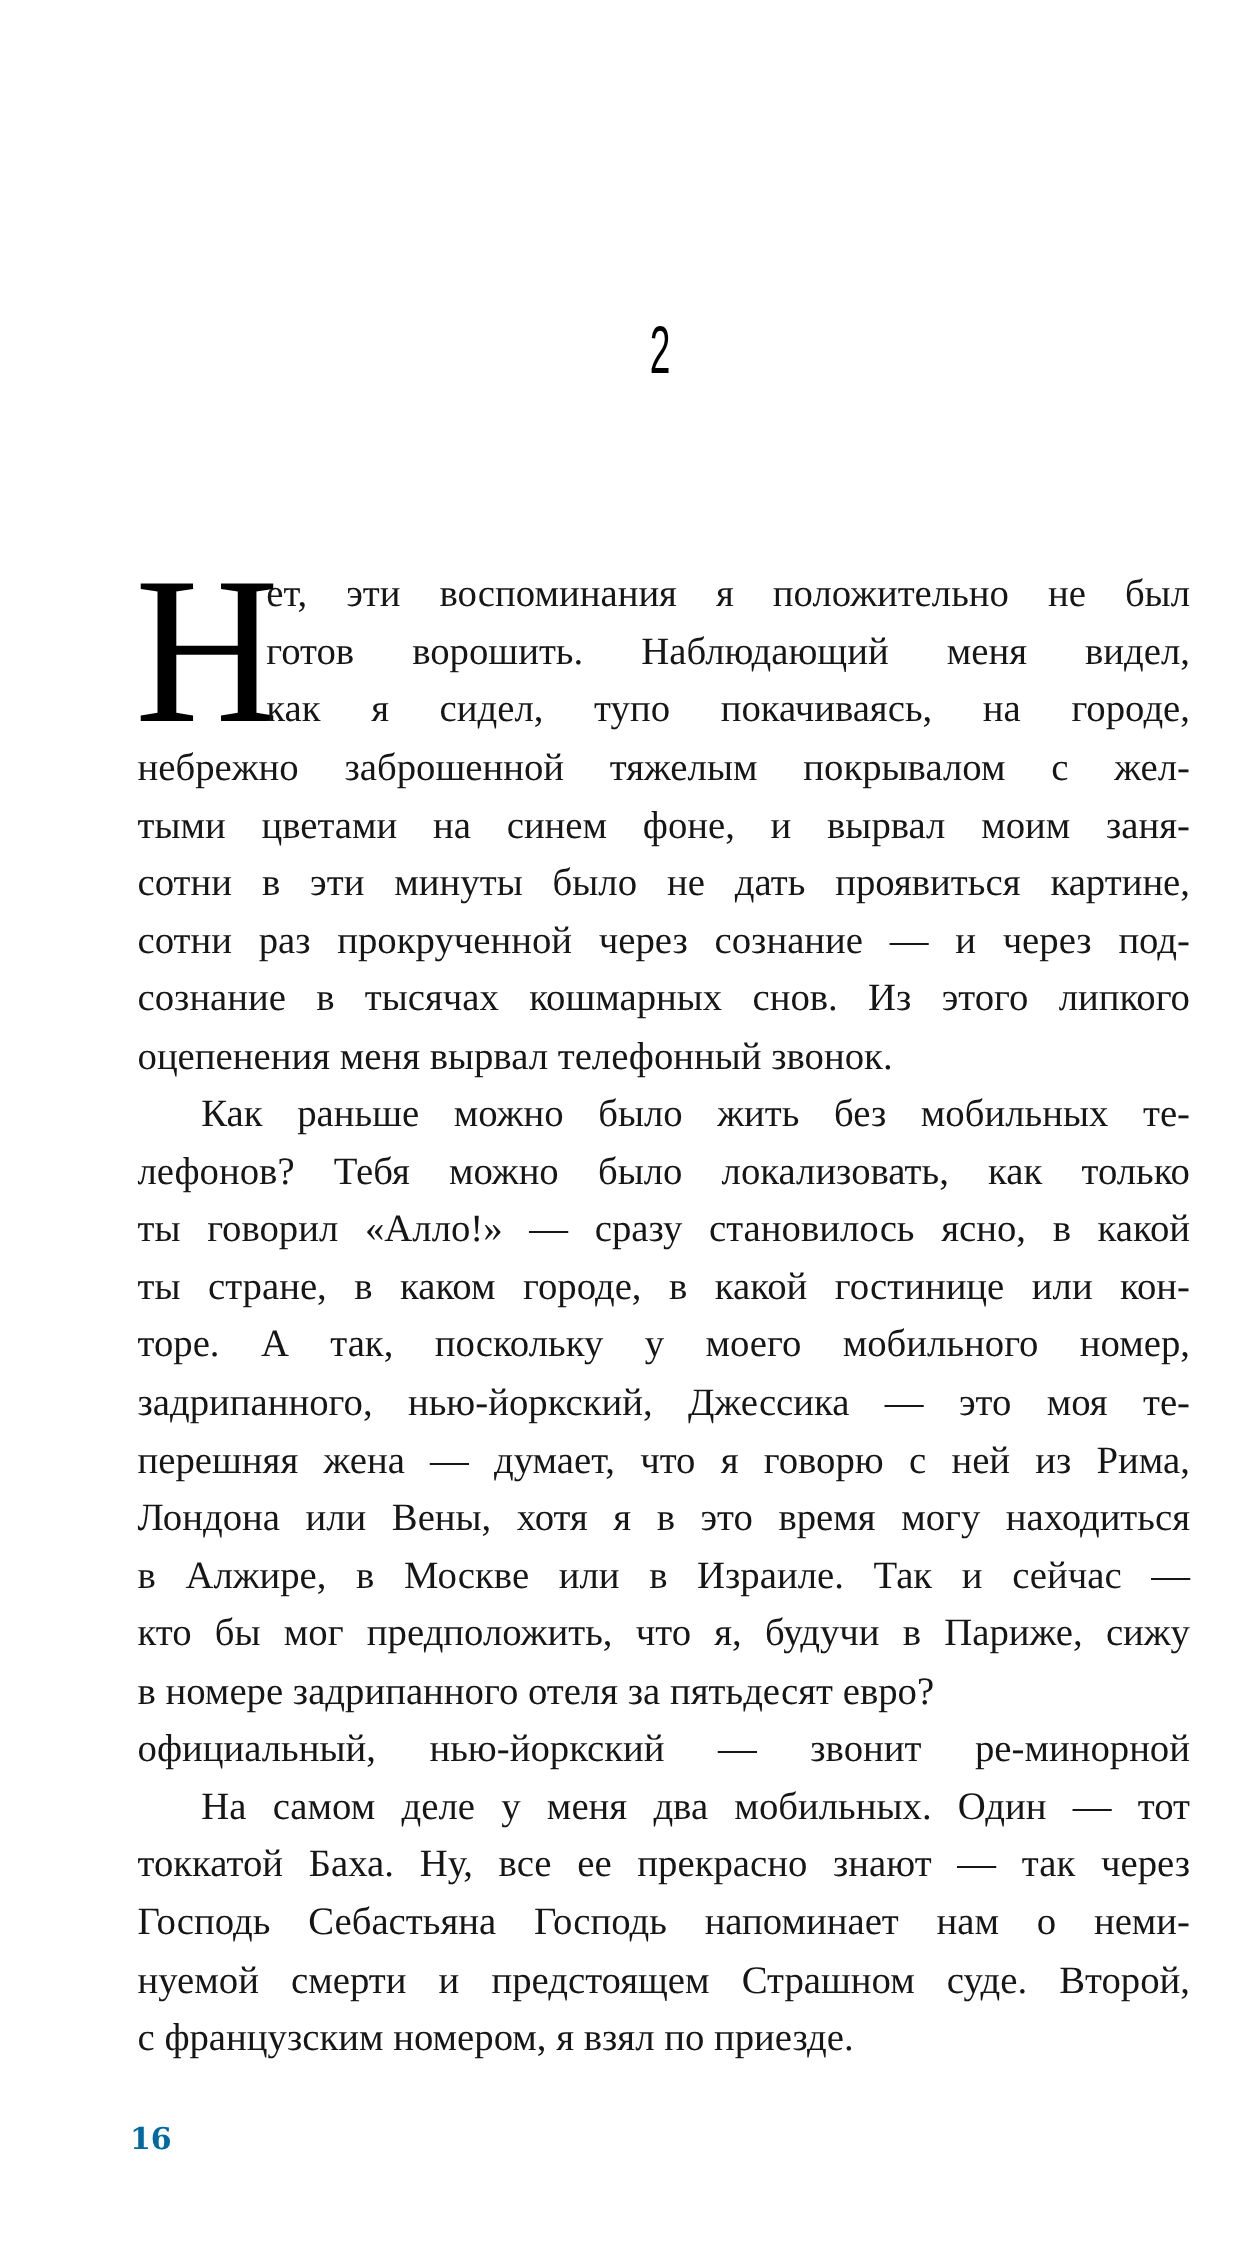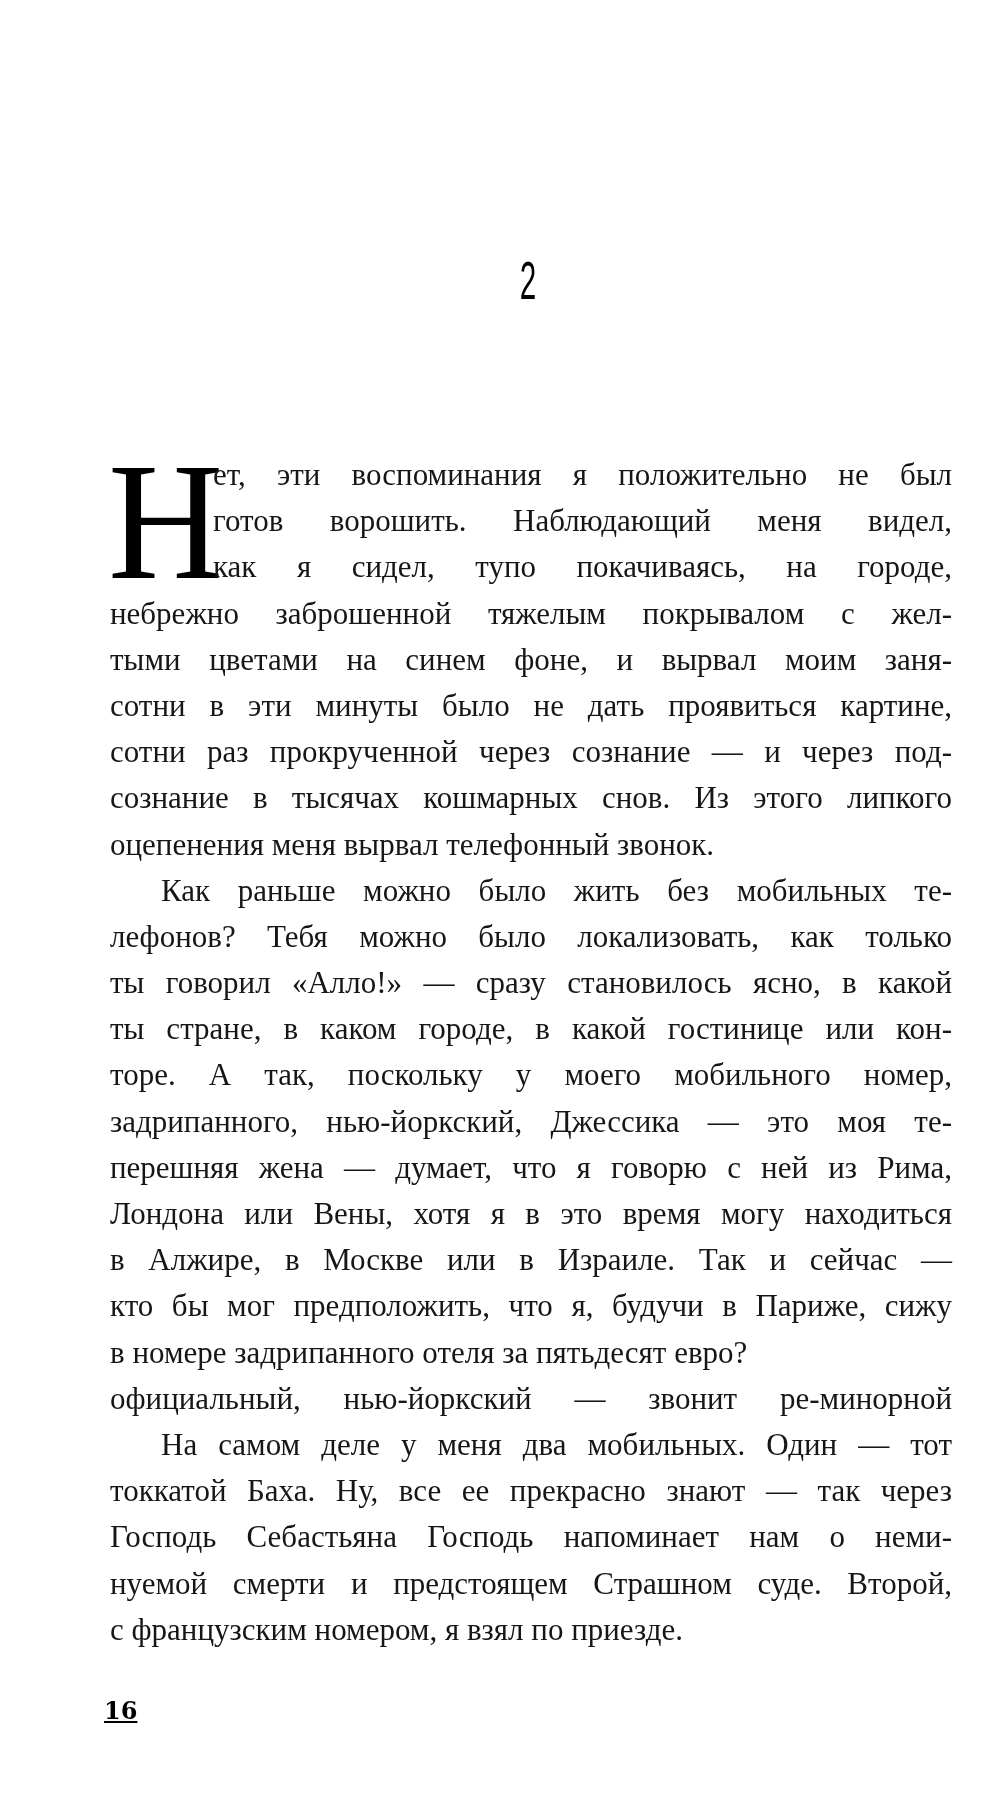--- a/index.html
+++ b/index.html
@@ -25,21 +25,21 @@
   .line.indent { padding-left:51px; }
   .line.cap { padding-left:103px; }
   .dropcap {
     position:absolute; left:108px; top:458px; width:100px; height:130px;
     font-family:"Liberation Serif", serif; font-size:168px; line-height:130px;
     color:#000; font-weight:400;
   }
   .dropcap span { display:block; transform:scaleX(0.95); transform-origin:0 0; margin-top:-2px; }
   .page-number {
     position:absolute; left:104px; top:1696px;
-    font-family:"DejaVu Serif", serif; font-weight:bold; font-size:24px; color:#000000;text-decoration:underline;
+    font-family:"DejaVu Serif", serif; font-weight:bold; font-size:24px; color:#0369a1;
   }
 </style>
 </head>
 <body>
 
 <div class="page">
 
   <div class="chapter-num"><span>2</span></div>
 
   <div class="dropcap">

